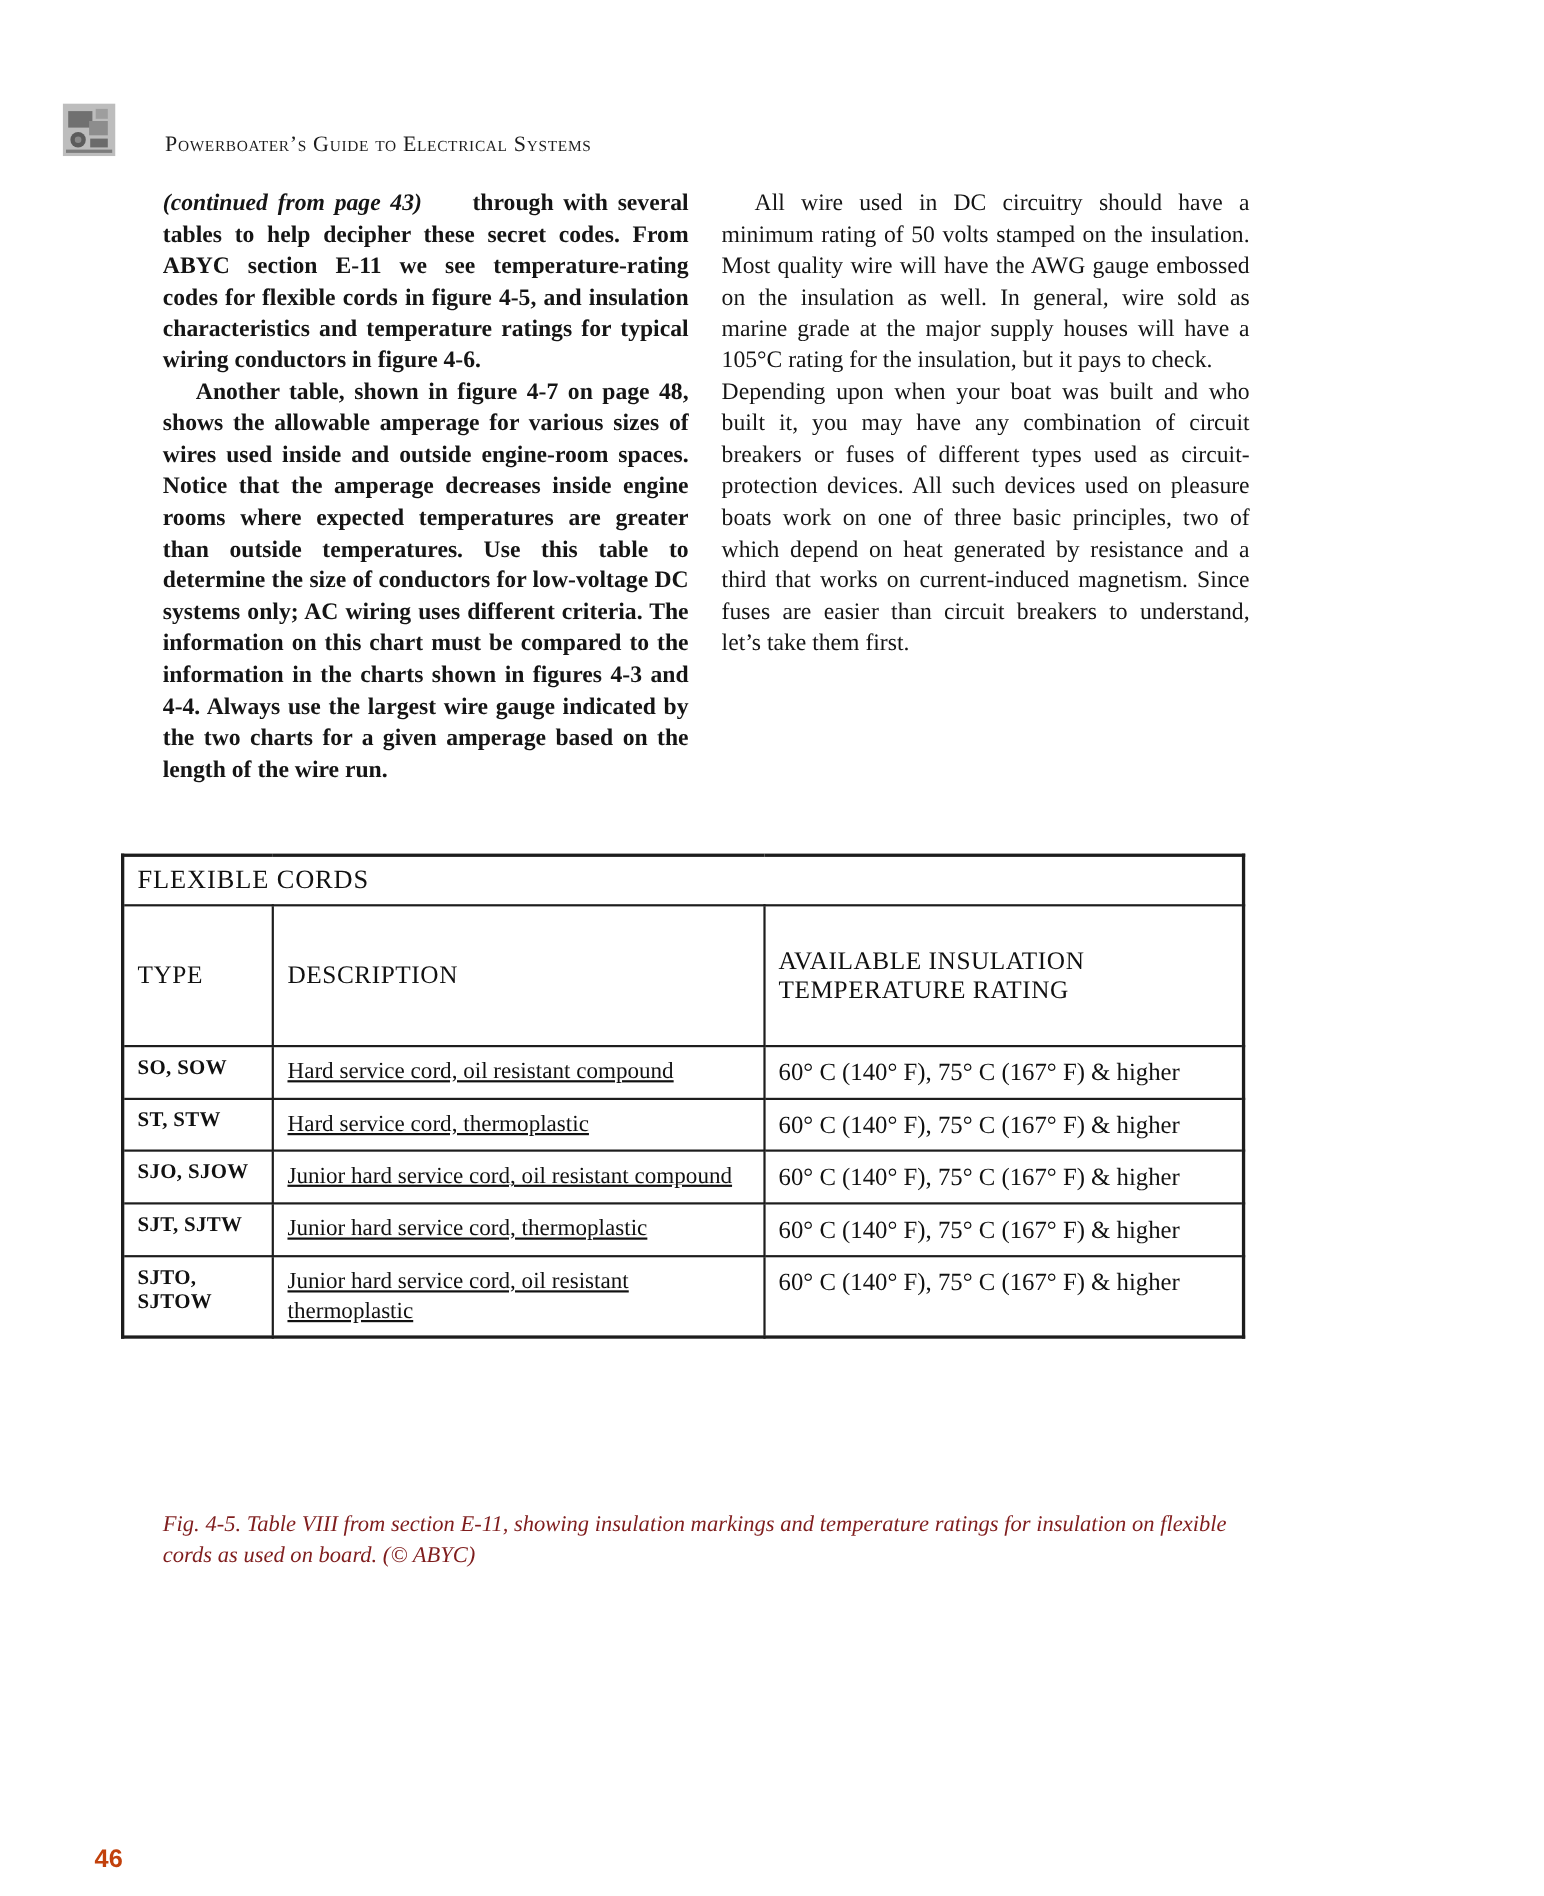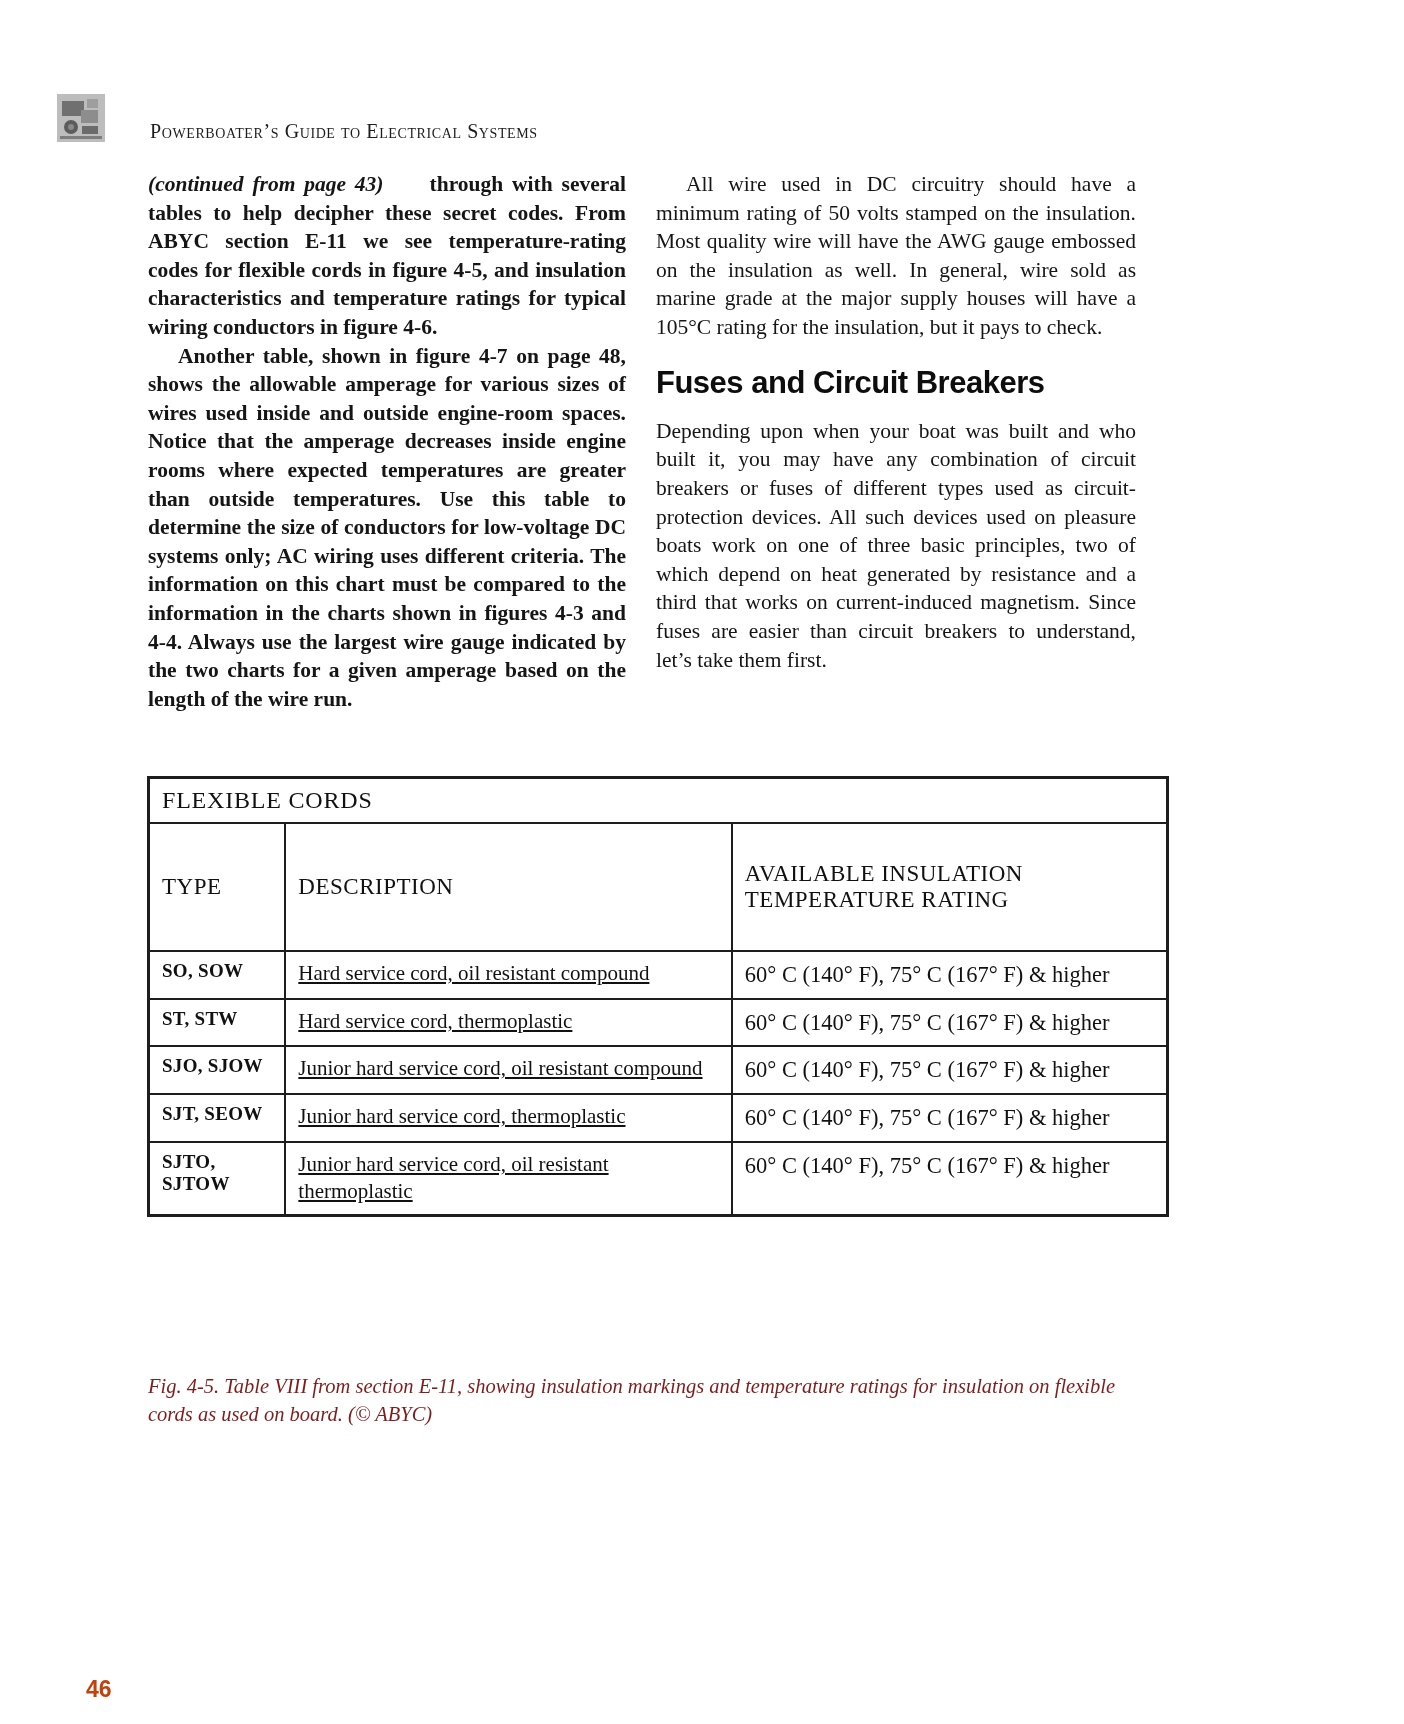--- a/index.html
+++ b/index.html
@@ -49,21 +49,21 @@
     font-weight:bold;
     font-size:31px;
     letter-spacing:-0.5px;
     margin:20px 0 14px 0;
     color:#0d0d0d;
     text-align:left;
   }
 
   
   .table-wrap {
-    position:absolute; left:110px; top:776px; width:1022px;margin-left:37px;
+    position:absolute; left:110px; top:776px; width:1022px;
   }
   table.cords {
     width:100%;
     border-collapse:collapse;
     border:3px solid #1d1d1d;
     font-size:22px;
     color:#111;
   }
   table.cords td, table.cords th {
     border:2px solid #1d1d1d;
@@ -131,21 +131,20 @@
 
   <div class="running-head">Powerboater’s Guide to Electrical Systems</div>
 
   <div class="col col-left">
     <p><span class="italic">(continued from page 43)</span><span class="lead-gap"></span><span>through with several tables to help decipher these secret codes. From ABYC section E-11 we see temperature-rating codes for flexible cords in figure 4-5, and insulation characteristics and temperature ratings for typical wiring conductors in figure 4-6.</span></p>
     <p class="indent">Another table, shown in figure 4-7 on page 48, shows the allowable amperage for various sizes of wires used inside and outside engine-room spaces. Notice that the amperage decreases inside engine rooms where expected temperatures are greater than outside temperatures. Use this table to determine the size of conductors for low-voltage DC systems only; AC wiring uses different criteria. The information on this chart must be compared to the information in the charts shown in figures 4-3 and 4-4. Always use the largest wire gauge indicated by the two charts for a given amperage based on the length of the wire run.</p>
   </div>
 
   <div class="col col-right">
     <p class="indent">All wire used in DC circuitry should have a minimum rating of 50 volts stamped on the insulation. Most quality wire will have the AWG gauge embossed on the insulation as well. In general, wire sold as marine grade at the major supply houses will have a 105°C rating for the insulation, but it pays to check.</p>
-    <h2 class="section-heading">Fuses and Circuit Breakers</h2>
     <p>Depending upon when your boat was built and who built it, you may have any combination of circuit breakers or fuses of different types used as circuit-protection devices. All such devices used on pleasure boats work on one of three basic principles, two of which depend on heat generated by resistance and a third that works on current-induced magnetism. Since fuses are easier than circuit breakers to understand, let’s take them first.</p>
   </div>
 
   <div class="table-wrap">
     <table class="cords">
       <tbody>
         <tr>
           <td class="tbl-title" colspan="3">FLEXIBLE CORDS</td>
         </tr>
         <tr class="hdr">
@@ -162,21 +161,21 @@
           <td class="c-type">ST, STW</td>
           <td class="c-desc">Hard service cord, thermoplastic</td>
           <td class="c-rate">60° C (140° F), 75° C (167° F) &amp; higher</td>
         </tr>
         <tr>
           <td class="c-type">SJO, SJOW</td>
           <td class="c-desc">Junior hard service cord, oil resistant compound</td>
           <td class="c-rate">60° C (140° F), 75° C (167° F) &amp; higher</td>
         </tr>
         <tr>
-          <td class="c-type">SJT, SEOW</td>
+          <td class="c-type">SJT, SJTW</td>
           <td class="c-desc">Junior hard service cord, thermoplastic</td>
           <td class="c-rate">60° C (140° F), 75° C (167° F) &amp; higher</td>
         </tr>
         <tr>
           <td class="c-type">SJTO, SJTOW</td>
           <td class="c-desc">Junior hard service cord, oil resistant thermoplastic</td>
           <td class="c-rate">60° C (140° F), 75° C (167° F) &amp; higher</td>
         </tr>
       </tbody>
     </table>

